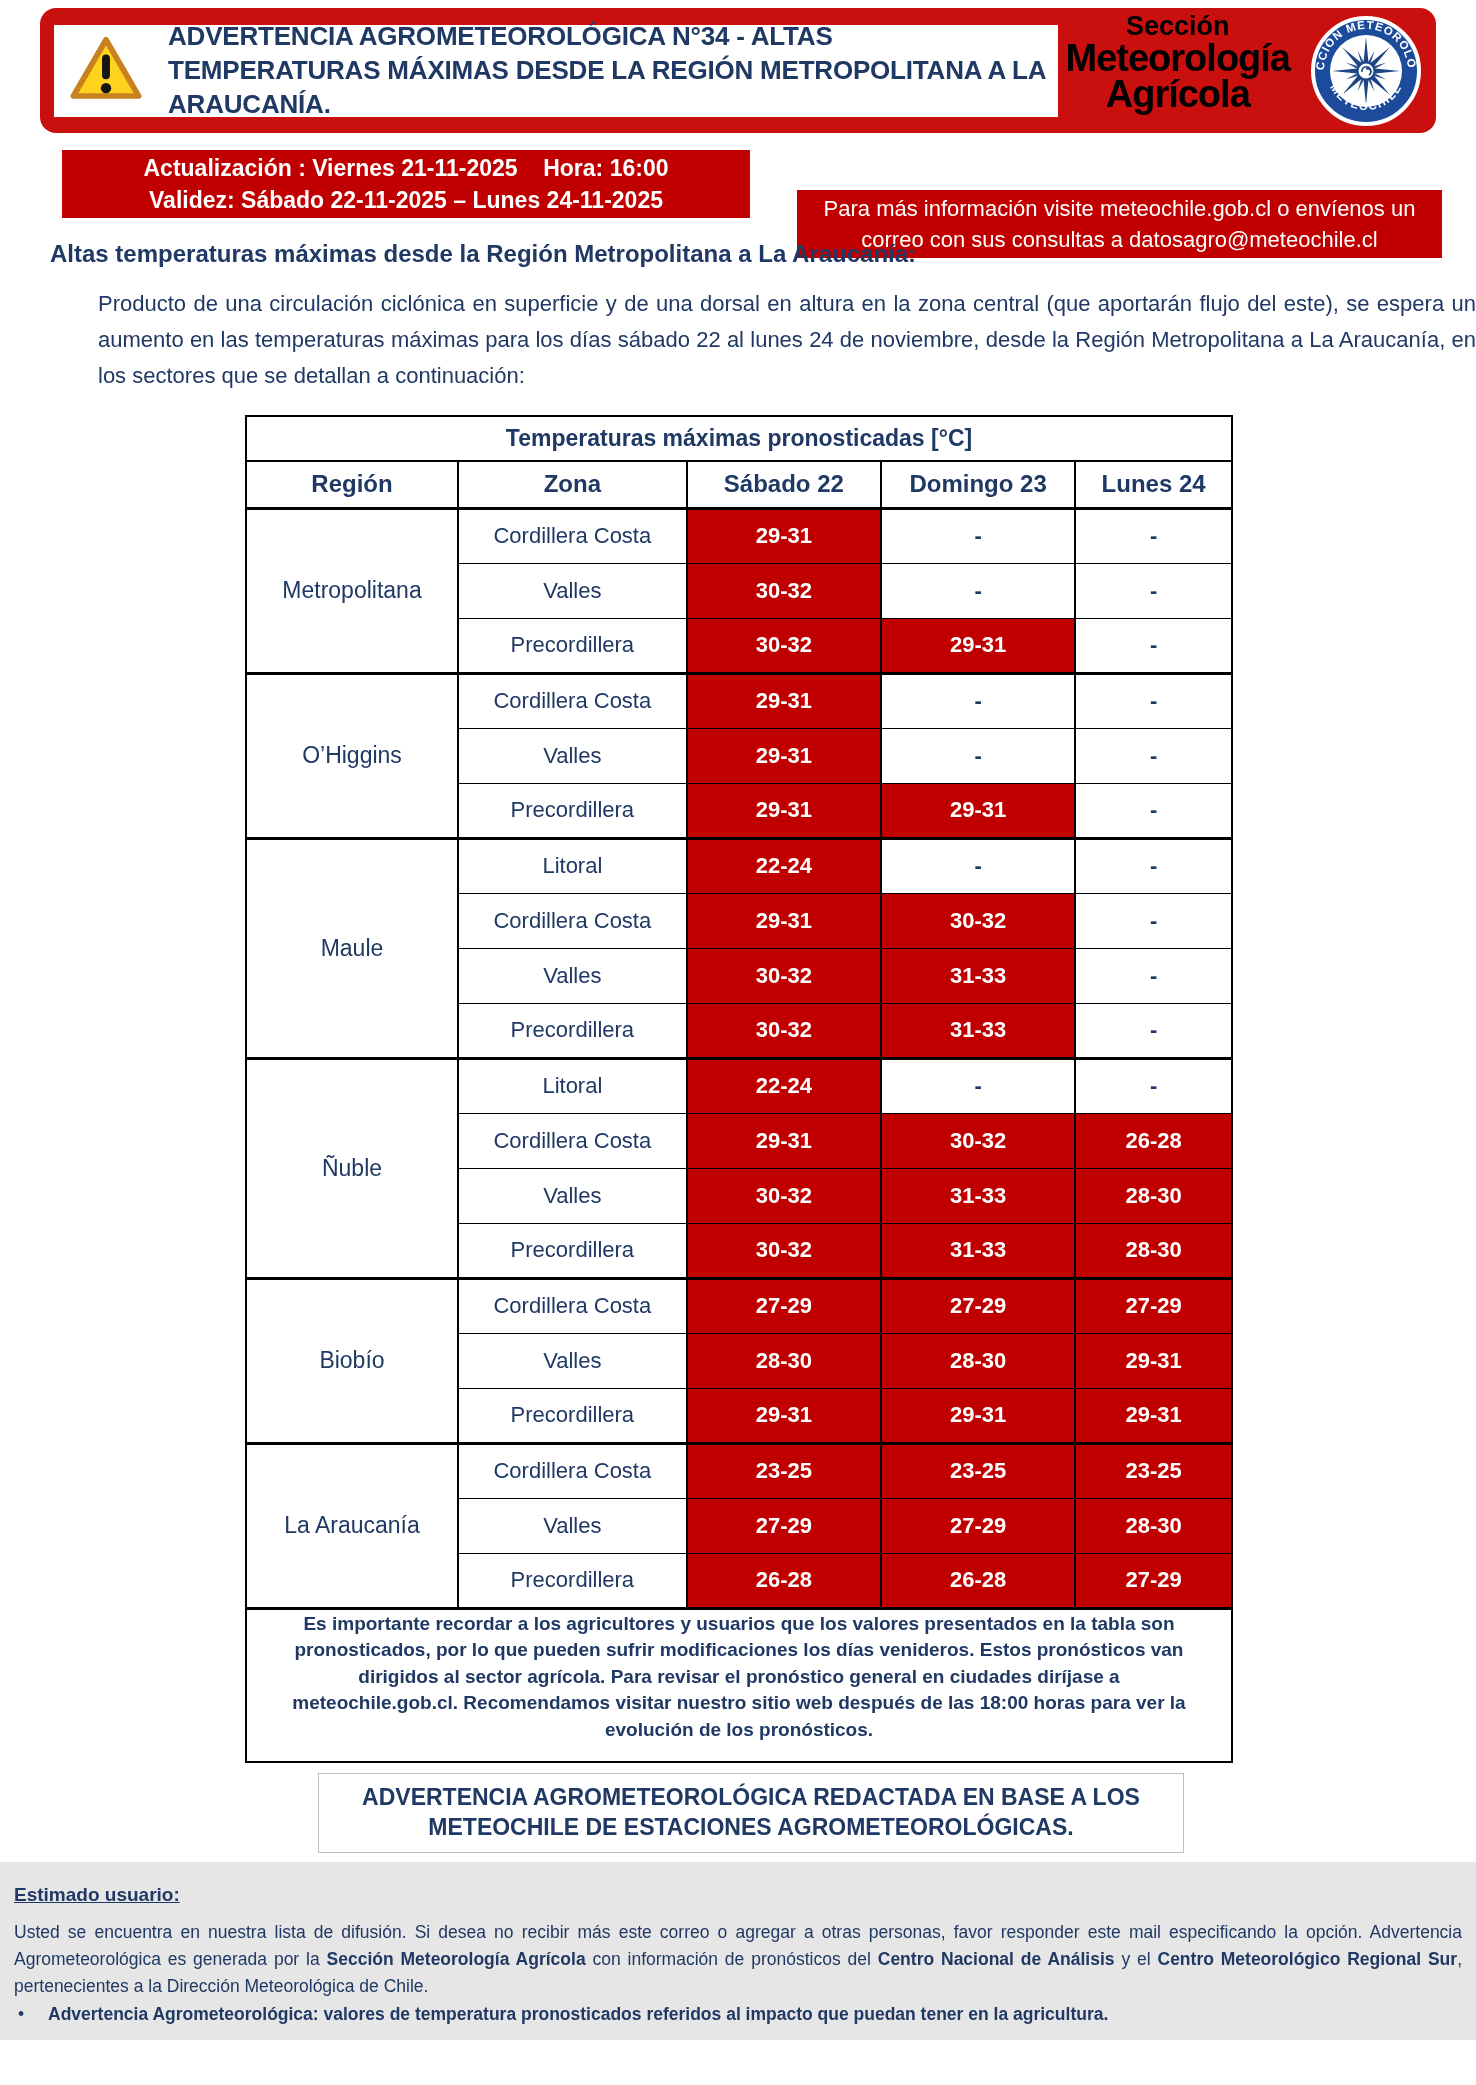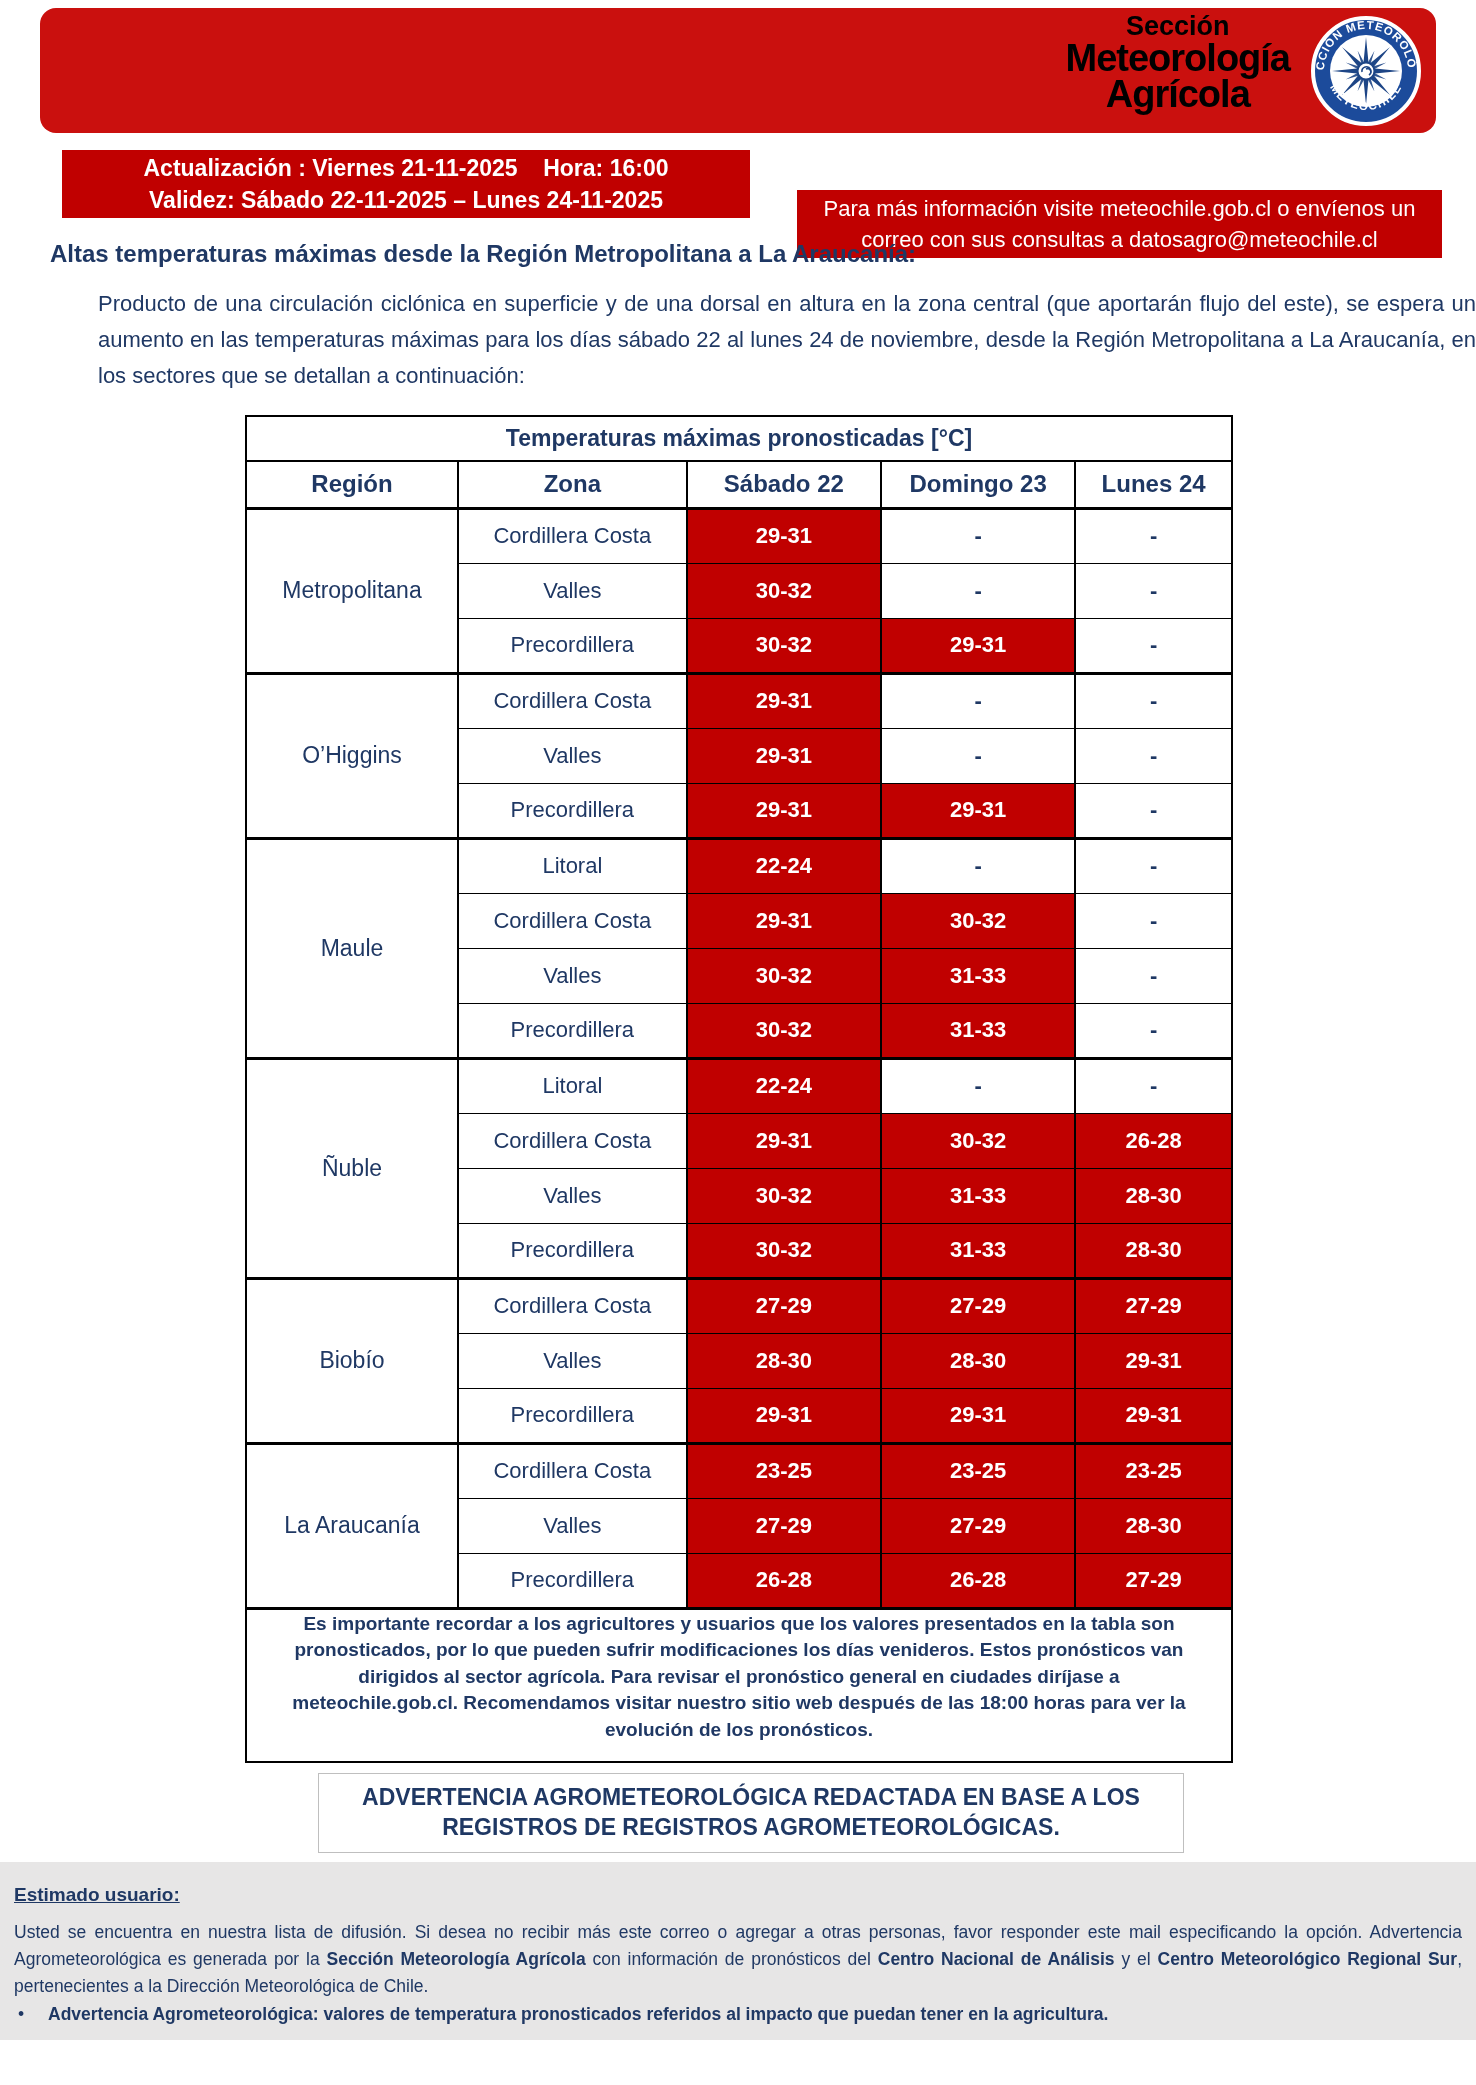--- a/index.html
+++ b/index.html
@@ -66,20 +66,30 @@
   .footer-red { position:absolute; left:0; top:2040px; width:1476px; height:38px; background:#C00000;
                 display:flex; align-items:center; justify-content:center; color:#fff;
                 font-weight:bold; font-size:19px; }
 </style>
 </head>
 <body>
 
 <div class="page">
 
   <div class="banner">
+    <div class="title-box">
+      <span class="warn-icon">
+        <svg width="72" height="66" viewBox="0 0 64 58">
+          <path d="M32 3 L61 53 H3 Z" fill="#FFD21E" stroke="#C8811F" stroke-width="5" stroke-linejoin="round"></path>
+          <rect x="28.5" y="16" width="7" height="22" rx="3.5" fill="#151515"></rect>
+          <circle cx="32" cy="46" r="4.6" fill="#151515"></circle>
+        </svg>
+      </span>
+      <span class="main-title">ADVERTENCIA AGROMETEOROLÓGICA N°34 - ALTAS TEMPERATURAS MÁXIMAS DESDE LA REGIÓN METROPOLITANA A LA ARAUCANÍA.</span>
+    </div>
     <div class="brand">
       <div class="brand-seccion">Sección</div>
       <div class="brand-big">Meteorología</div>
       <div class="brand-big">Agrícola</div>
     </div>
     <div class="logo-wrap">
       <svg width="112" height="112" viewBox="0 0 112 112">
         <defs>
           <path id="arcTop" d="M 14,56 A 42,42 0 0 1 98,56"></path>
           <path id="arcBot" d="M 17,56 A 39,39 0 0 0 95,56"></path>
@@ -269,21 +279,21 @@
         </tr>
 
         <tr class="note-row">
           <td colspan="5">Es importante recordar a los agricultores y usuarios que los valores presentados en la tabla son pronosticados, por lo que pueden sufrir modificaciones los días venideros. Estos pronósticos van dirigidos al sector agrícola. Para revisar el pronóstico general en ciudades diríjase a meteochile.gob.cl. Recomendamos visitar nuestro sitio web después de las 18:00 horas para ver la evolución de los pronósticos.</td>
         </tr>
       </tbody>
     </table>
   </div>
 
   <div class="advisory">
-    <div class="advisory-text">ADVERTENCIA AGROMETEOROLÓGICA REDACTADA EN BASE A LOS REGISTROS DE REGISTROS AGROMETEOROLÓGICAS.</div>
+    <div class="advisory-text">ADVERTENCIA AGROMETEOROLÓGICA REDACTADA EN BASE A LOS METEOCHILE DE ESTACIONES AGROMETEOROLÓGICAS.</div>
   </div>
 
   <div class="footer-gray">
     <div class="greeting">Estimado usuario:</div>
     <div class="footer-para"><span>Usted se encuentra en nuestra lista de difusión. Si desea no recibir más este correo o agregar a otras personas, favor responder este mail especificando la opción. Advertencia Agrometeorológica es generada por la </span><b>Sección Meteorología Agrícola</b><span> con información de pronósticos del </span><b>Centro Nacional de Análisis</b><span> y el </span><b>Centro Meteorológico Regional Sur</b><span>, pertenecientes a la Dirección Meteorológica de Chile.</span></div>
     <div class="bullet-row">
       <span class="bullet-marker">•</span>
       <span class="bullet-text">Advertencia Agrometeorológica: valores de temperatura pronosticados referidos al impacto que puedan tener en la agricultura.</span>
     </div>
   </div>

